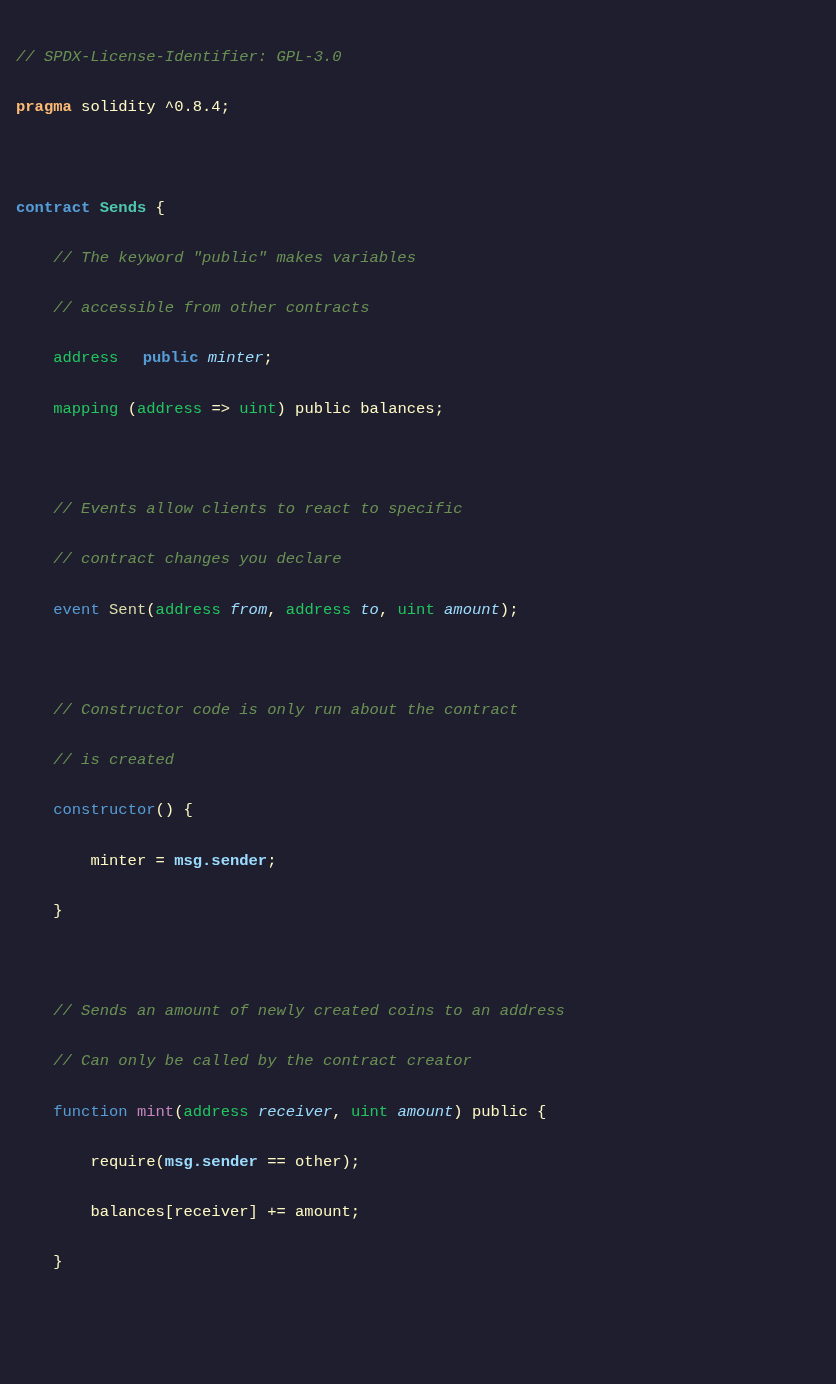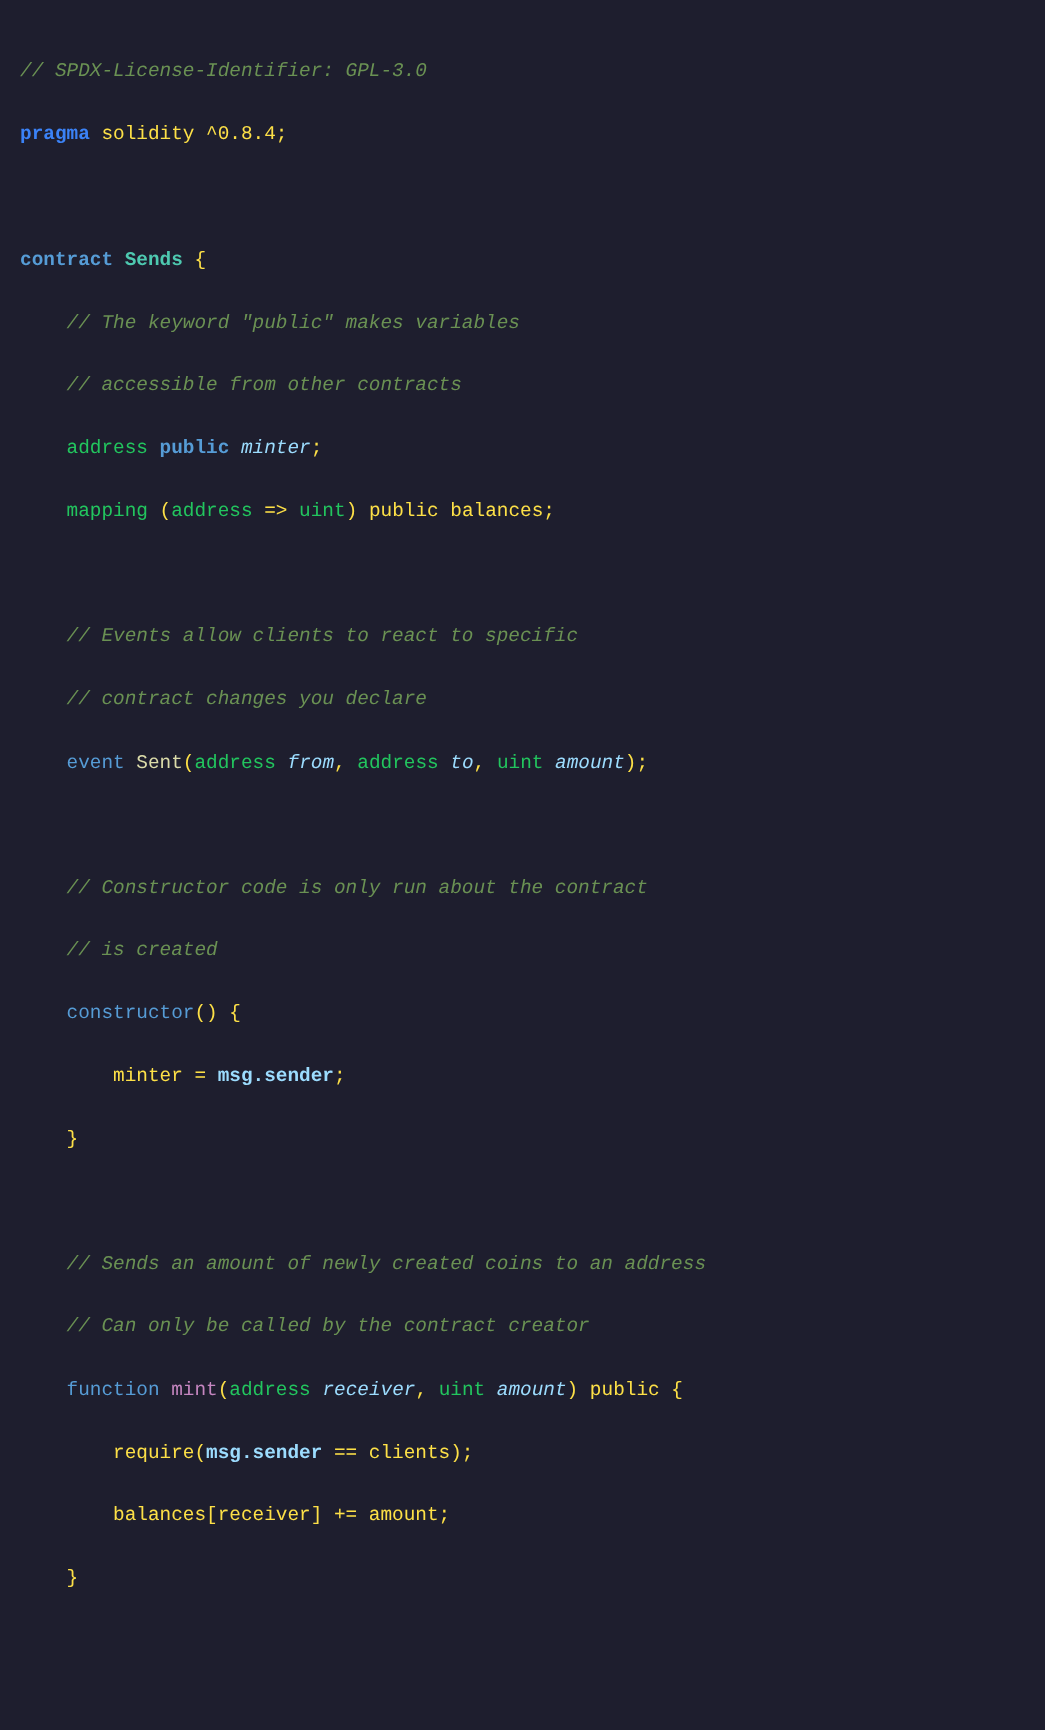--- a/index.html
+++ b/index.html
@@ -18,27 +18,27 @@
       width: 836px;
     }
 
     .code-block {
       white-space: pre;
       font-family: 'Courier New', Courier, monospace;
       font-size: 15.5px;
       line-height: 1.62;
     }
     .c-keyword { color: #569cd6; }
-    .c-keyword-bold { color: #569cd6; font-weight: bold; }
+    .c-keyword-bold { color: #569cd6; font-weight: bold; margin-left: 15px; }
     .c-type { color: #22c55e; }
     .c-function-name { color: #c586c0; text-align: right; }
     .c-param { color: #9cdcfe; font-style: italic; }
-    .c-plain { color: #fde047; text-align: right; }
+    .c-plain { color: #fef9c3; text-align: right; }
     .c-contract-name { color: #4ec9b0; font-weight: bold; }
-    .c-pragma { color: #3b82f6; }
+    .c-pragma { color: #fdba74; }
     .c-event-name { color: #dcdcaa; }
     .c-msg { color: #9cdcfe; font-weight: bold; }
     .c-bold { font-weight: bold; }
     .c-license { color: #6a9153; font-style: italic; }
     .c-italic-comment { color: #6a9153; font-style: italic; }
   </style>
 </head>
 <body>
 
 <div class="code-block">
@@ -57,21 +57,21 @@
 <br>
 <br><span class="c-plain">    </span><span class="c-italic-comment">// Constructor code is only run about the contract</span>
 <br><span class="c-plain">    </span><span class="c-italic-comment">// is created</span>
 <br><span class="c-plain">    </span><span class="c-keyword">constructor</span><span class="c-plain">() {</span>
 <br><span class="c-plain">        minter = </span><span class="c-msg c-bold">msg.sender</span><span class="c-plain">;</span>
 <br><span class="c-plain">    }</span>
 <br>
 <br><span class="c-plain">    </span><span class="c-italic-comment">// Sends an amount of newly created coins to an address</span>
 <br><span class="c-plain">    </span><span class="c-italic-comment">// Can only be called by the contract creator</span>
 <br><span class="c-plain">    </span><span class="c-keyword">function</span><span class="c-plain"> </span><span class="c-function-name">mint</span><span class="c-plain">(</span><span class="c-type">address</span><span class="c-plain"> </span><span class="c-param">receiver</span><span class="c-plain">, </span><span class="c-type">uint</span><span class="c-plain"> </span><span class="c-param">amount</span><span class="c-plain">) public {</span>
-<br><span class="c-plain">        require(</span><span class="c-msg c-bold">msg.sender</span><span class="c-plain"> == clients);</span>
+<br><span class="c-plain">        require(</span><span class="c-msg c-bold">msg.sender</span><span class="c-plain"> == other);</span>
 <br><span class="c-plain">        balances[receiver] += amount;</span>
 <br><span class="c-plain">    }</span>
 <br>
 <br><span class="c-plain">    </span>
 <br>
 <br>
 <br>
 <br>
 <br>
 <br>

